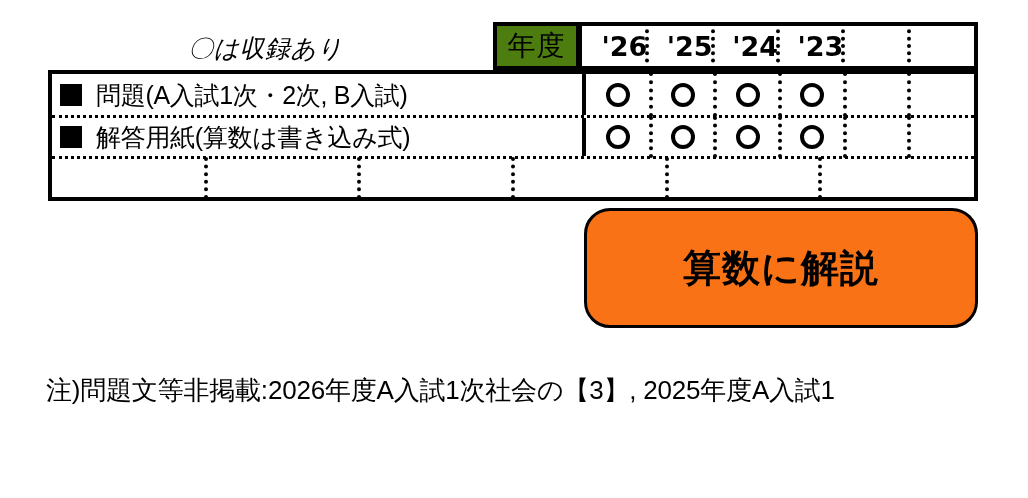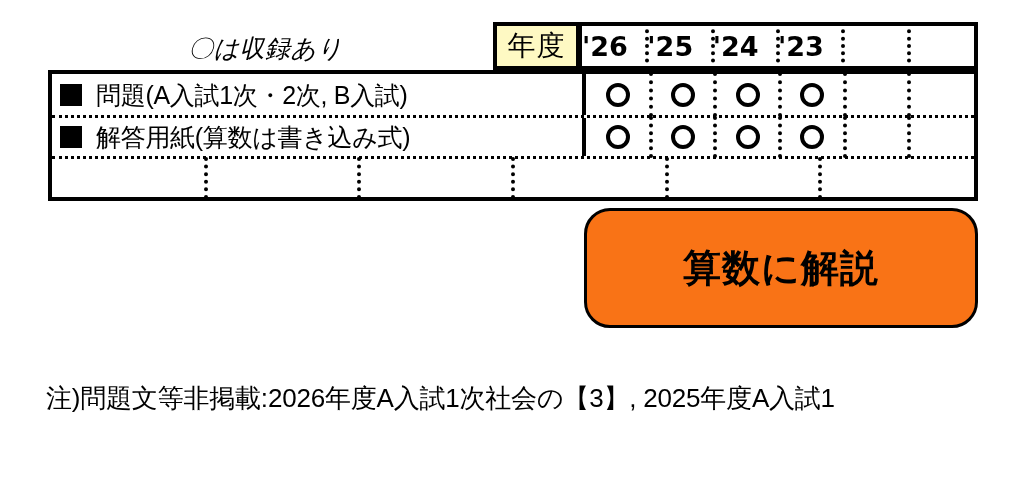--- a/index.html
+++ b/index.html
@@ -32,21 +32,21 @@
 
   
   #year-header-cell {
     position: absolute;
     left: 493px;
     top: 22px;
     width: 87px;
     height: 48px;
     border: 4px solid #000;
     box-sizing: border-box;
-    background: #fef9c3;
+    background: #4d7c0f;
     display: flex;
     align-items: center;
     justify-content: center;
     font-size: 28px;
     letter-spacing: 1px;
     z-index: 4;
   }
 
   #year-row {
     position: absolute;
@@ -57,21 +57,21 @@
     border: 4px solid #000;
     box-sizing: border-box;
     background: #fff;
     display: flex;
     z-index: 3;
   }
   #year-row .ycell {
     flex: 1 1 0;
     display: flex;
     align-items: center;
-    justify-content: flex-start;
+    justify-content: flex-end;
     font-size: 27px;
     font-weight: 700;
     font-family: "DejaVu Sans", sans-serif;
     letter-spacing: 0px;
     position: relative;
   }
   #year-row .ycell + .ycell::before {
     content: "";
     position: absolute;
     left: -2px;
@@ -193,21 +193,20 @@
     position: absolute;
     left: 46px;
     top: 372px;
     width: 940px;
     font-size: 26px;
     line-height: 36px;
     letter-spacing: -0.2px;
   }
   #footnote .fn-line {
     white-space: nowrap;
-    margin-top: 8px;
   }
 </style>
 </head>
 <body>
 
 <div id="legend-note">〇は収録あり</div>
 
 <div id="year-header-cell">
   <span>年度</span>
 </div>

